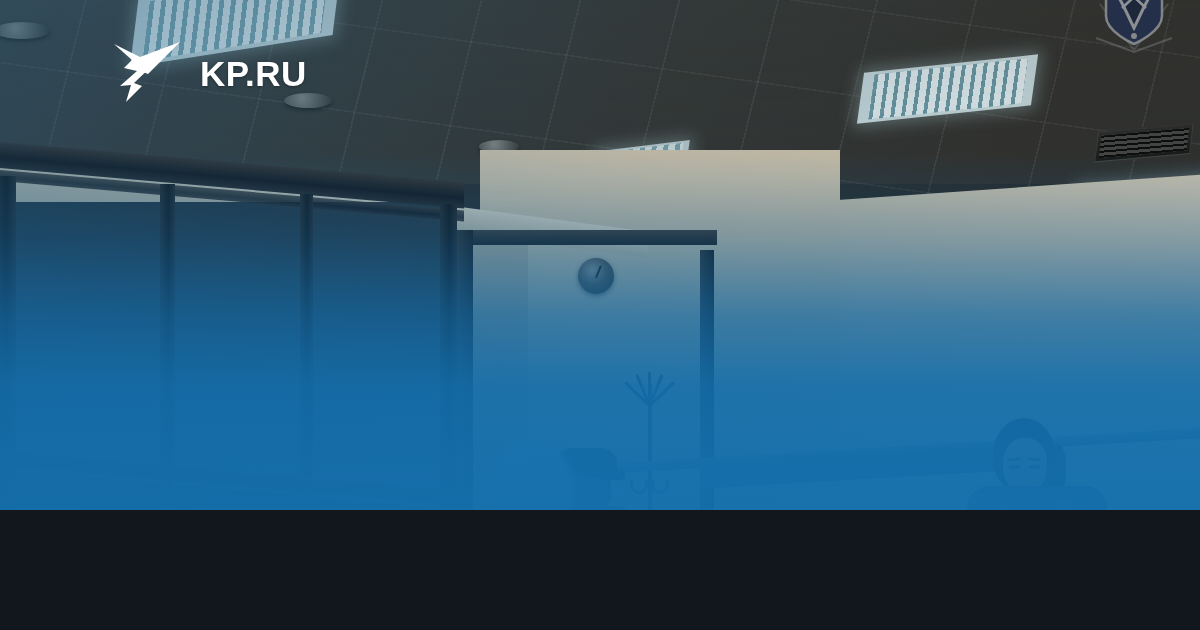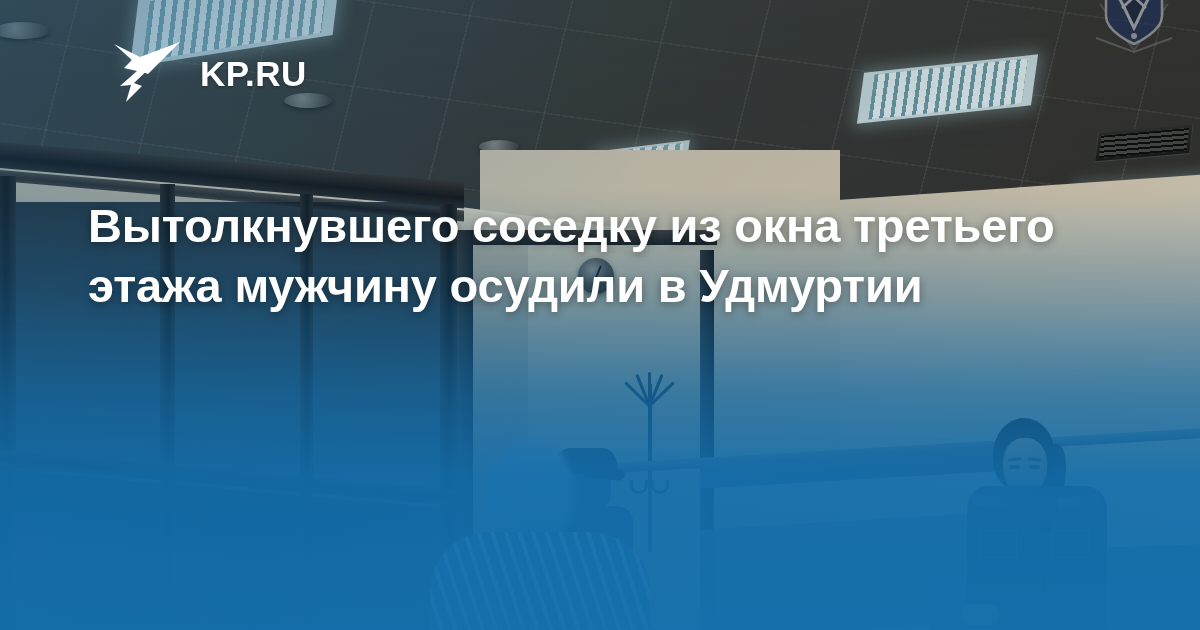--- a/index.html
+++ b/index.html
@@ -7,21 +7,21 @@
   html,body {
     width:1200px; height:630px;
     background:#11171c;
     font-family:"Liberation Sans","DejaVu Sans",sans-serif;
     overflow:hidden;
   }
 
   
   .card{
     position:relative;
-    width:1200px; height:630px;
+    width:1200px; height:510px;
     overflow:hidden;
     background:#2b2d2c;
   }
 
   
   .photo{ position:absolute; inset:0; overflow:hidden; }
 
   
   .ceiling{
     position:absolute; left:-6%; top:-12%; width:112%; height:48%;
@@ -492,17 +492,16 @@
           <path d="M24 10 L58 56 L92 10" stroke="#9aa1a8" stroke-width="2" fill="none" opacity=".45"></path>
           <path d="M58 -16 C38 -16 30 -10 30 -10 L30 22 C30 38 58 50 58 50 C58 50 86 38 86 22 L86 -10 C86 -10 78 -16 58 -16 Z" fill="#1b2f63" stroke="#c9cfd6" stroke-width="2.5"></path>
           <path d="M58 -4 L50 12 L58 30 L66 12 Z" fill="#0f1e45"></path>
           <path d="M42 2 C48 12 52 22 58 34 C64 22 68 12 74 2" stroke="#dfe5ec" stroke-width="3" fill="none"></path>
           <path d="M46 -8 L70 14 M70 -8 L46 14" stroke="#e6ebf1" stroke-width="2.5"></path>
           <circle cx="58" cy="42" r="3" fill="#cfd6dd"></circle>
         </g>
       </svg>
     </span>
 
-    <h1 class="headline">Вытолкнувшего соседку из окна третьего этажа мужчину осудили в Удмуртии</h1>
 
 
   </div>
 </div>
 
 </body></html>

